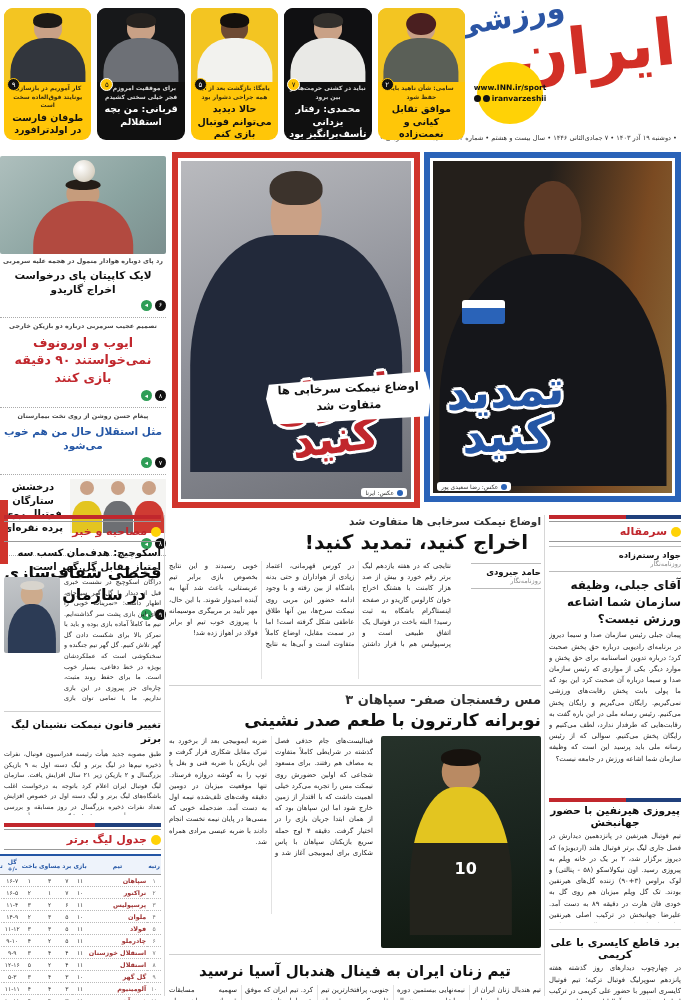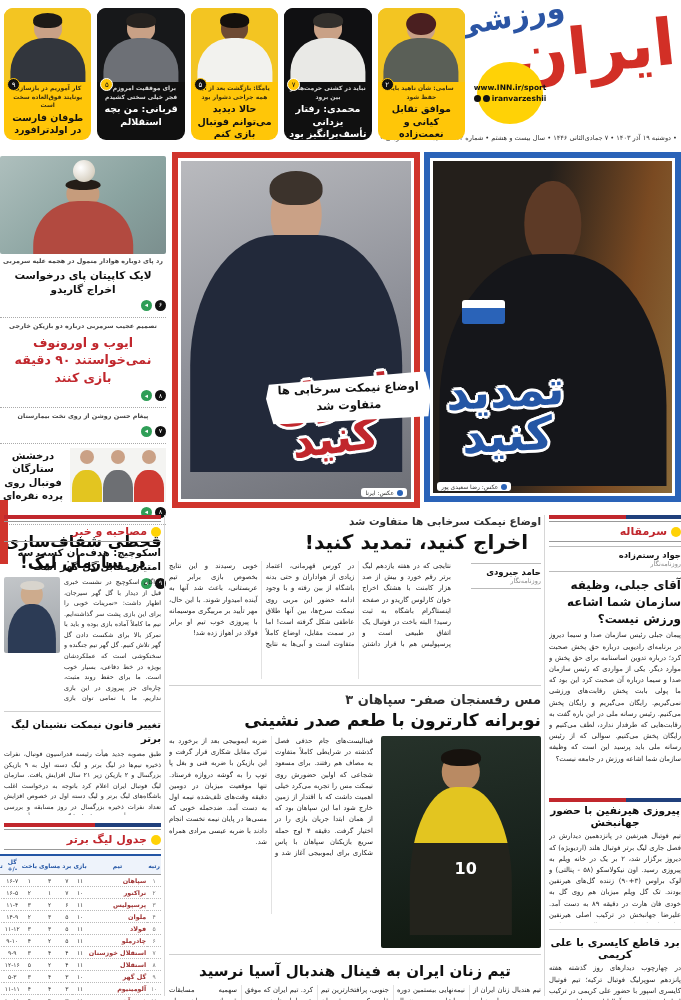--- a/index.html
+++ b/index.html
@@ -273,20 +273,21 @@
     <div class="item">
       <div class="kick">تصمیم عجیب سرمربی درباره دو بازیکن خارجی</div>
       <div class="t-red">ایوب و اورونوف نمی‌خواستند ۹۰ دقیقه بازی کنند</div>
       <div class="badges">
           <span class="b-circle b-grn">◂</span>
           <span class="b-circle b-num">۸</span>
         </div>
     </div>
     <div class="item">
       <div class="kick">پیغام حسن روشن از روی تخت بیمارستان</div>
+      <div class="t-blue">مثل استقلال حال من هم خوب می‌شود</div>
       <div class="badges">
           <span class="b-circle b-grn">◂</span>
           <span class="b-circle b-num">۷</span>
         </div>
     </div>
     <div class="item">
       <div class="duo">
         <div class="trio">
           <i style="left:2px;background:#e3c520;"></i>
             <span class="h" style="left:10px;"></span>

